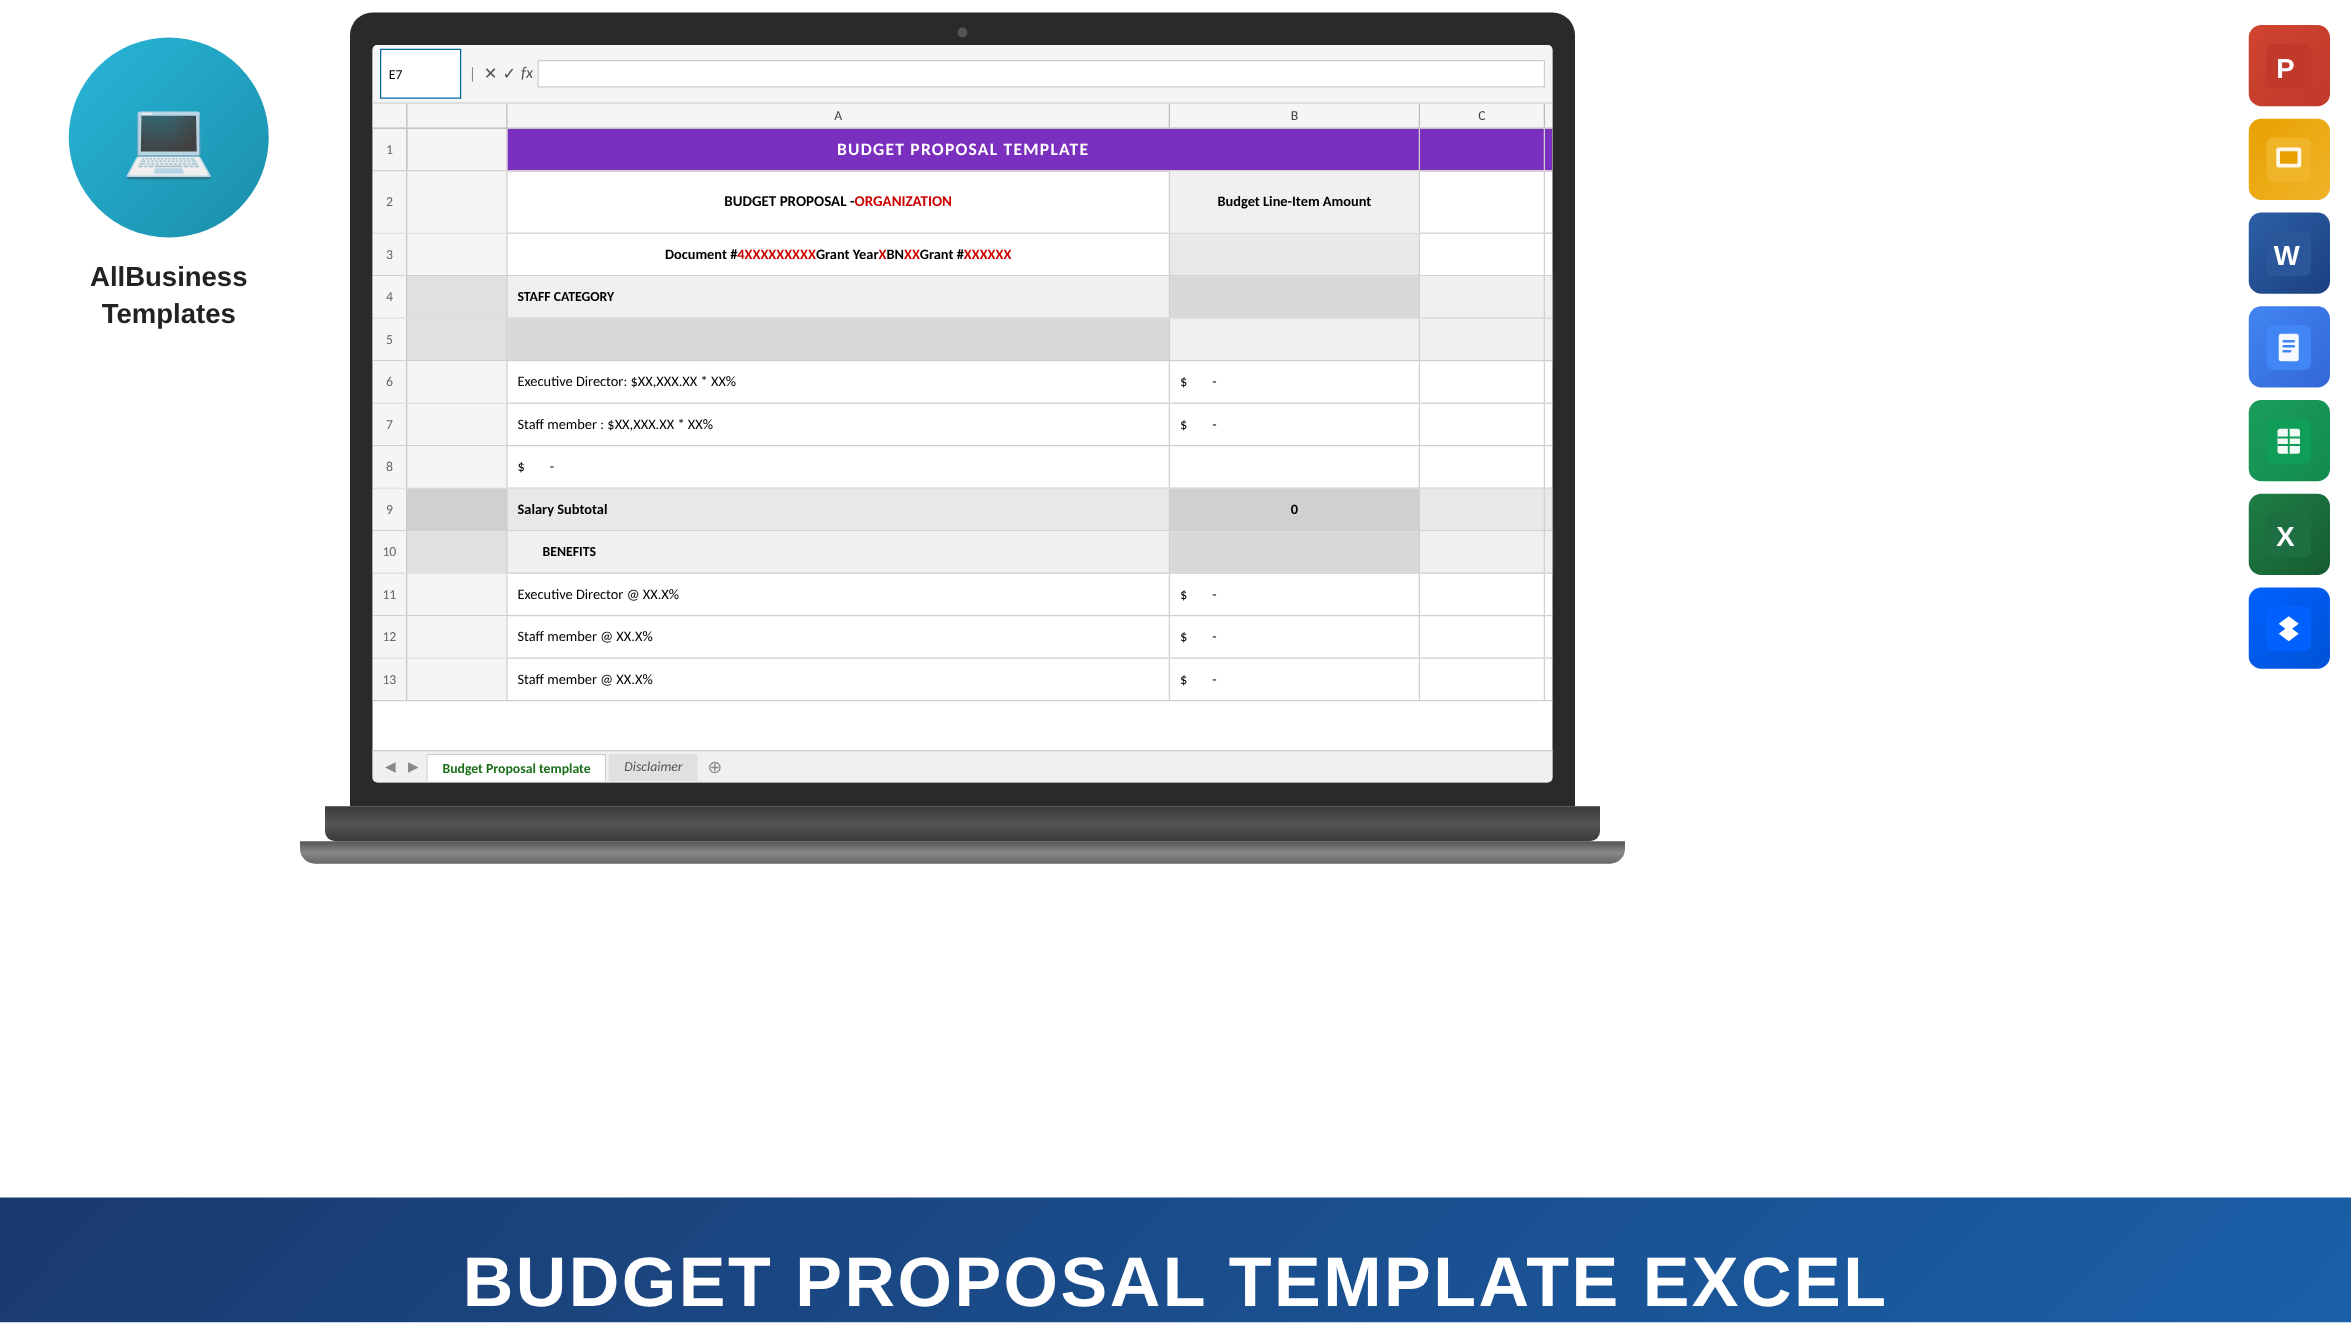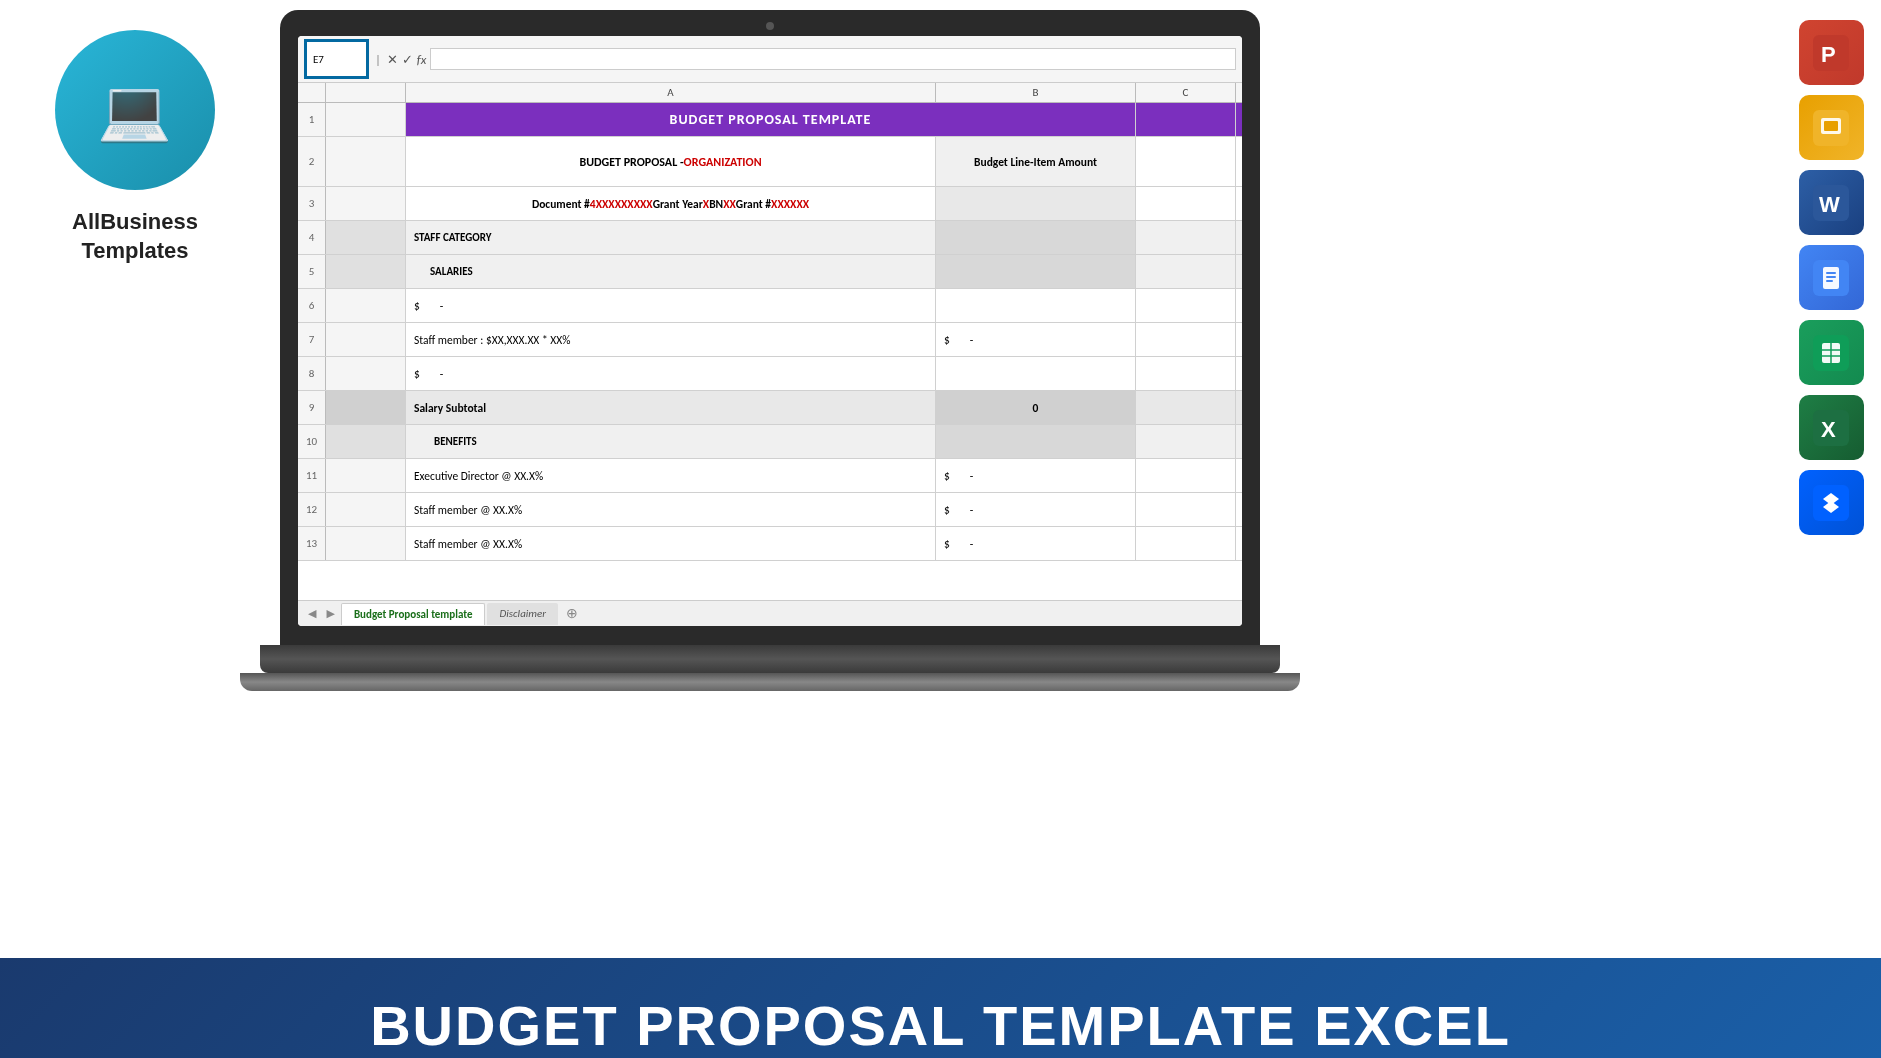--- a/index.html
+++ b/index.html
@@ -151,21 +151,21 @@
       display: flex;
       align-items: center;
       padding: 3px 6px;
       border-bottom: 1px solid #ccc;
       background: #f5f5f5;
       gap: 4px;
     }
     .cell-ref-box {
       width: 65px;
       height: 40px;
-      border: 3px solid #0369a1;
+      border: 1px solid #0369a1;
       display: flex;
       align-items: center;
       padding: 0 6px;
       font-size: 11px;
       background: white;
     }
     .formula-divider {
       color: #888;
       font-size: 13px;
       padding: 0 2px;
@@ -468,31 +468,31 @@
               <span>STAFF CATEGORY</span>
             </div>
             <div class="cell" style="background:#d8d8d8;"></div>
             <div class="cell"></div>
             <div class="cell"></div>
           </div>
 
           <div class="sheet-row section-header-row">
             <div class="row-num">5</div>
             <div class="row-nav cell" style="background:#e0e0e0;"></div>
-            <div class="cell section-header-cell" style="padding-left:24px;">
-              <span>SALARIES</span>
-            </div>
             <div class="cell" style="background:#d8d8d8;"></div>
             <div class="cell"></div>
             <div class="cell"></div>
           </div>
 
           <div class="sheet-row">
             <div class="row-num">6</div>
             <div class="row-nav cell"></div>
+            <div class="cell">
+              <span>Executive Director: $XX,XXX.XX * XX%</span>
+            </div>
             <div class="cell">
               <span style="margin-right:20px;">$</span>
               <span>-</span>
             </div>
             <div class="cell"></div>
             <div class="cell"></div>
           </div>
 
           <div class="sheet-row">
             <div class="row-num">7</div>

